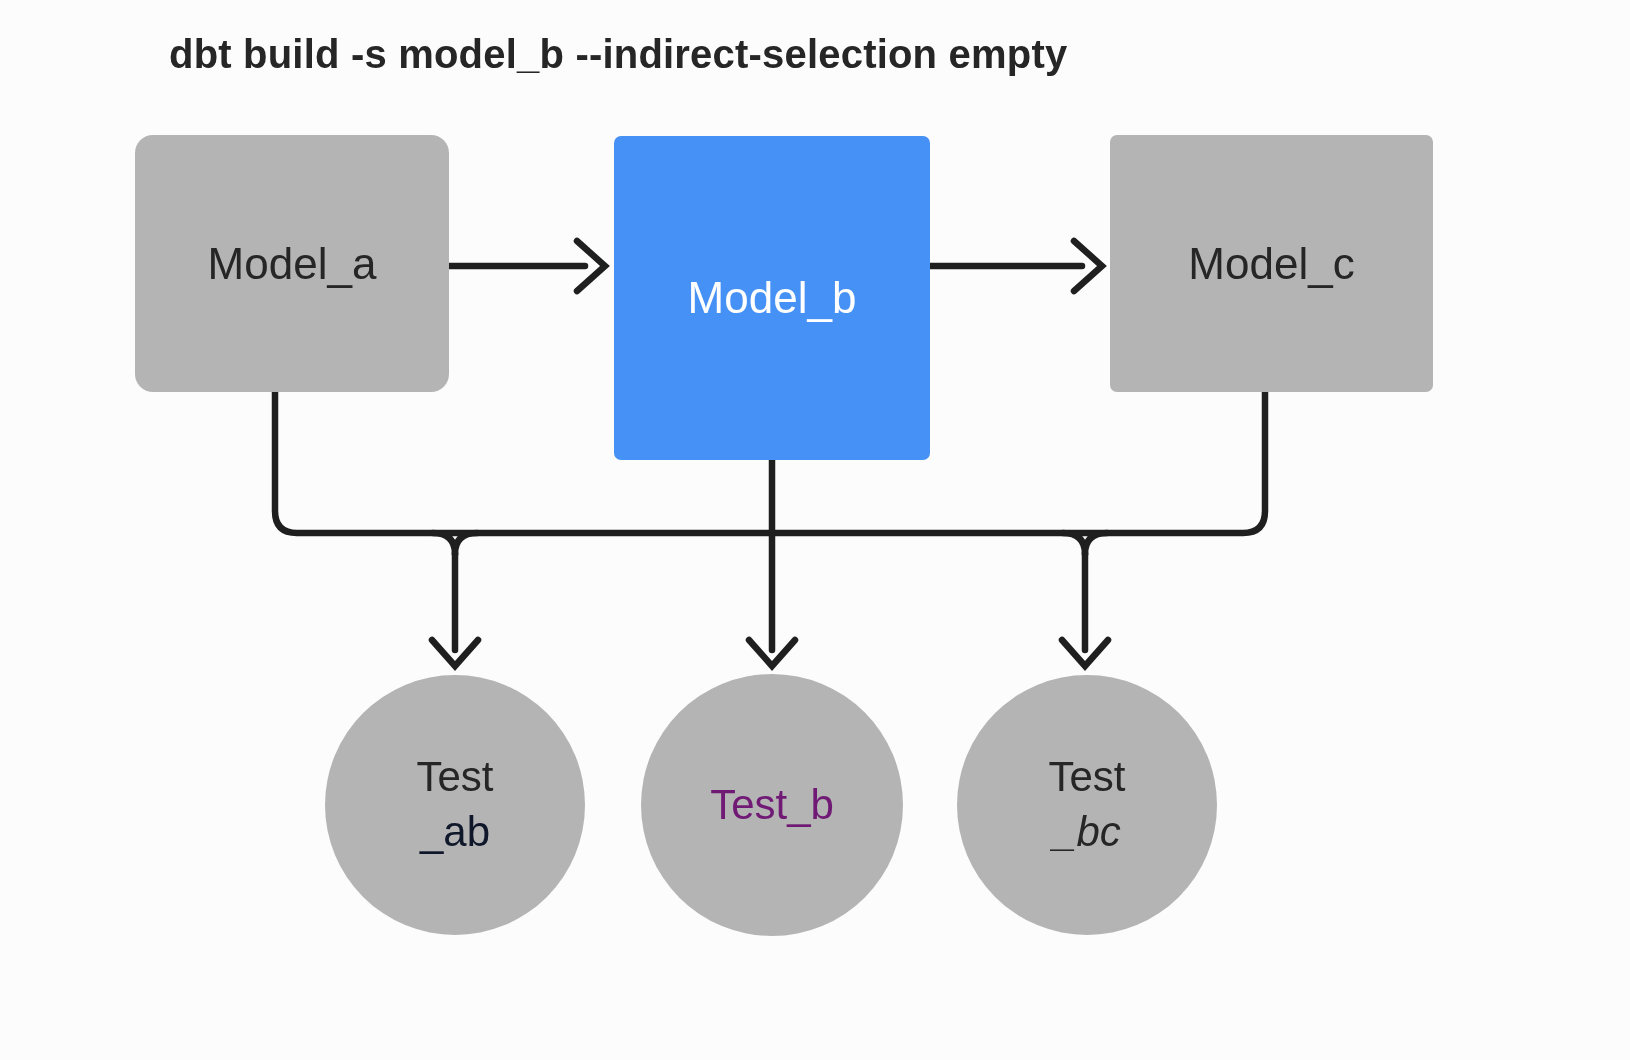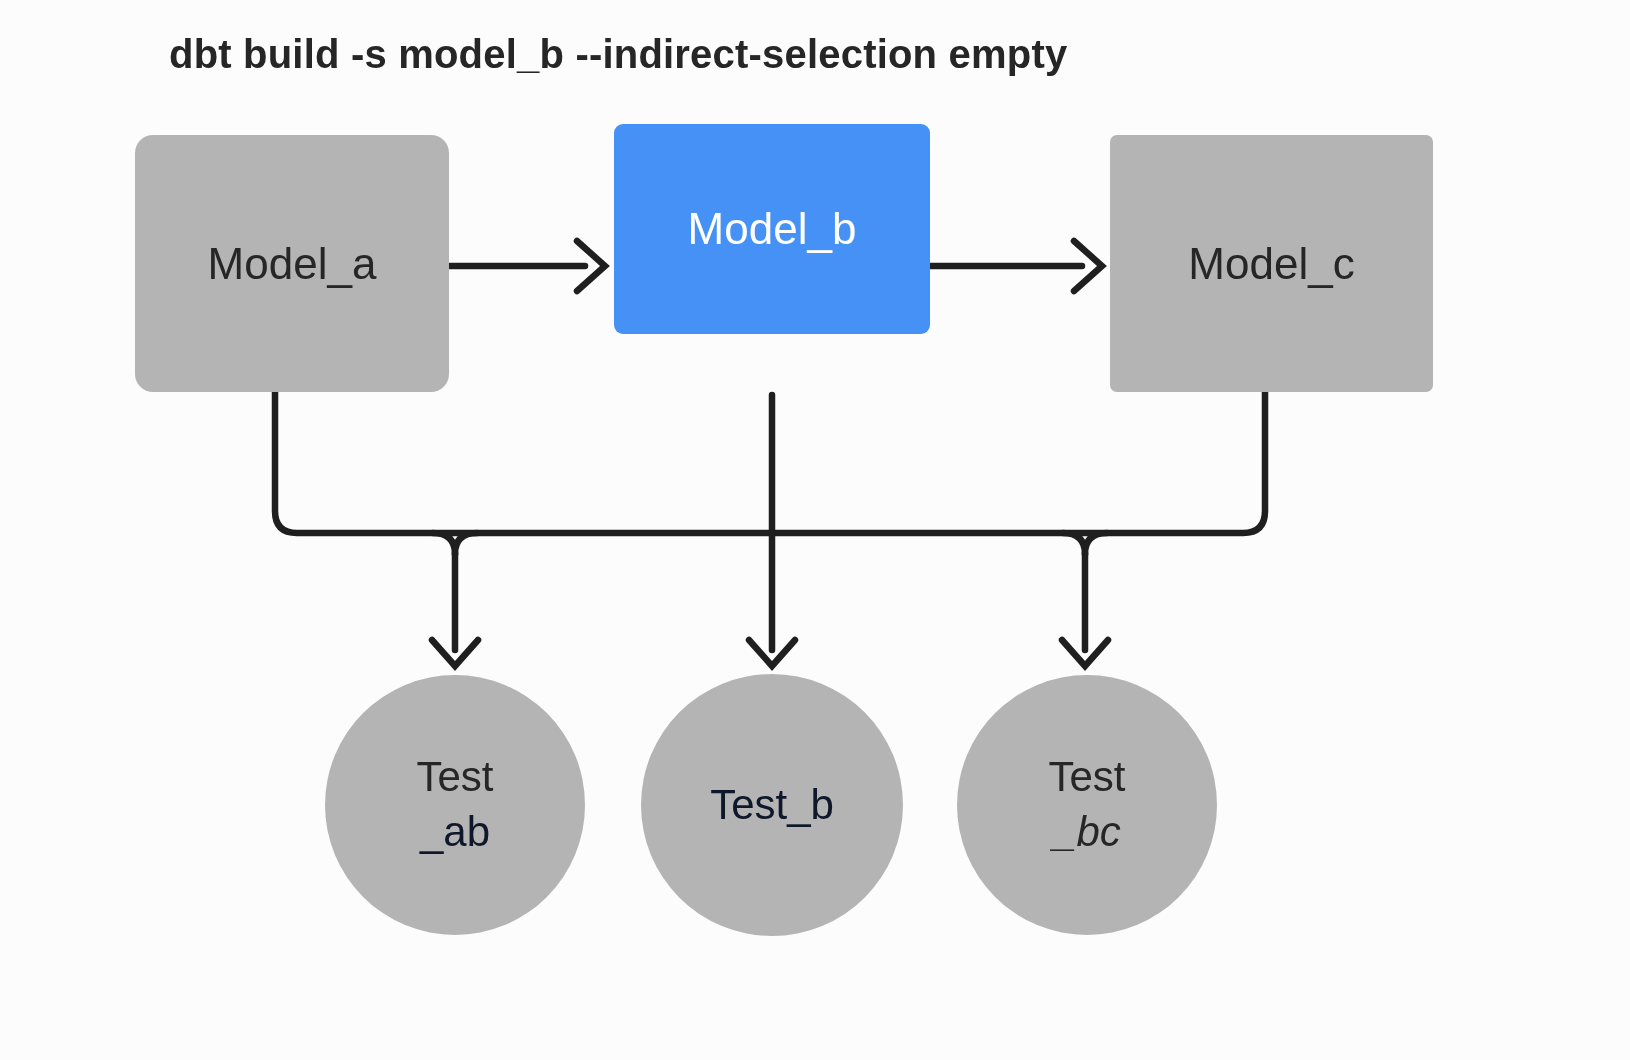--- a/index.html
+++ b/index.html
@@ -40,21 +40,21 @@
   .model-box {
     position: absolute;
     display: flex;
     align-items: center;
     justify-content: center;
     border-radius: 7px;
     font-size: 44px;
     font-weight: 400;
   }
   .model-a { left: 135px; top: 135px; width: 314px; height: 257px; border-radius: 18px; }
-  .model-b { left: 614px; top: 124px; width: 316px; height: 210px; border-radius: 9px; }
+  .model-b { left: 614px; top: 136px; width: 316px; height: 324px; }
   .model-c { left: 1110px; top: 135px; width: 323px; height: 257px; }
   .test-circle {
     position: absolute;
     display: flex;
     flex-direction: column;
     align-items: center;
     justify-content: center;
     border-radius: 50%;
     font-size: 42px;
     font-weight: 400;
@@ -109,21 +109,21 @@
   <div class="model-box model-c" style="background-color: rgb(180, 180, 180);">
     <span style="color: rgb(38, 38, 38);">Model_c</span>
   </div>
 
   <div class="test-circle test-ab" style="background-color: rgb(180, 180, 180);">
     <span style="color: rgb(38, 38, 38);">Test</span>
     <span style="color: #0f172a;">_ab</span>
   </div>
 
   <div class="test-circle test-b" style="background-color: rgb(180, 180, 180);">
-    <span style="color: #0f172a;">Test_b</span>
+    <span style="color: #701a75;">Test_b</span>
   </div>
 
   <div class="test-circle test-bc" style="background-color: rgb(180, 180, 180);">
     <span style="color: rgb(38, 38, 38);">Test</span>
     <span style="color: rgb(38, 38, 38); font-style: italic;">_bc</span>
   </div>
 
 </div>
 
 </body></html>

